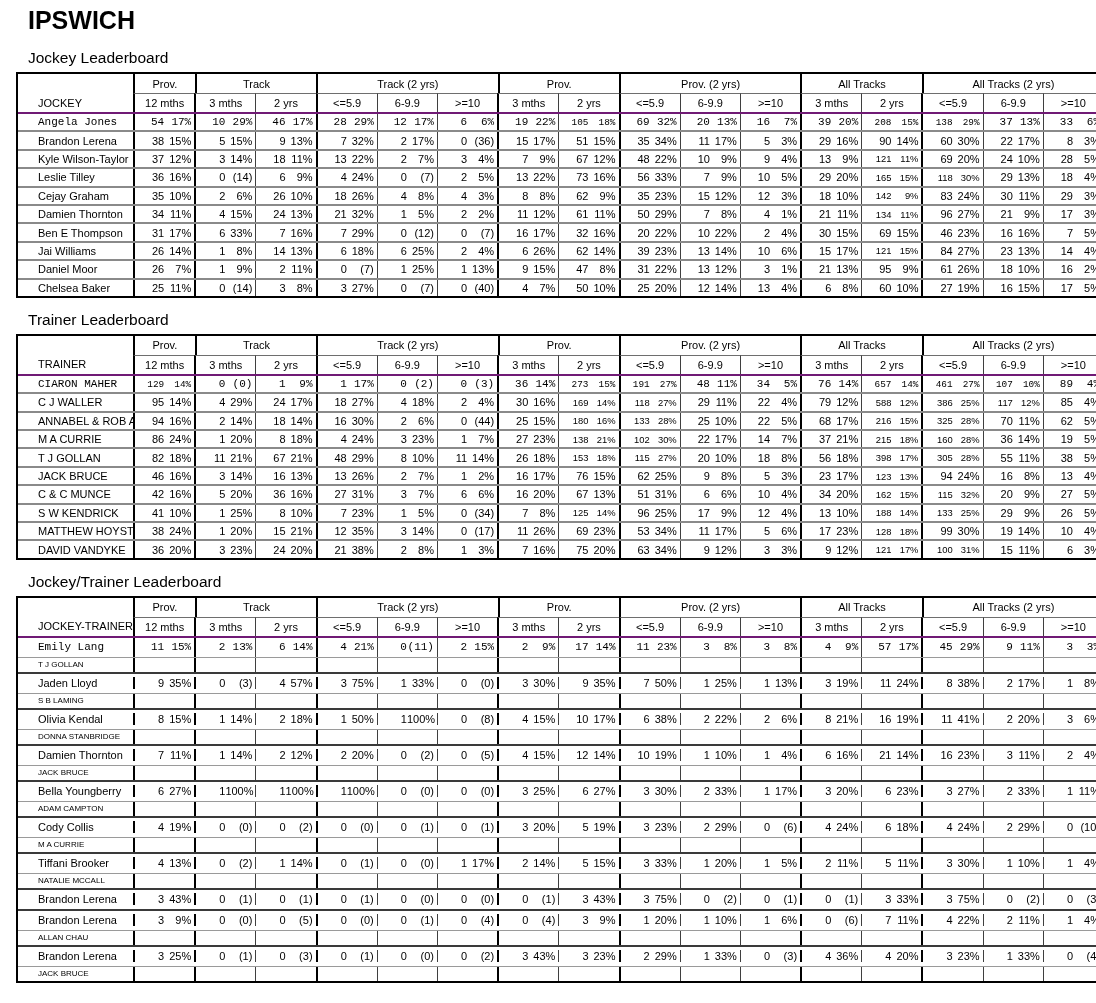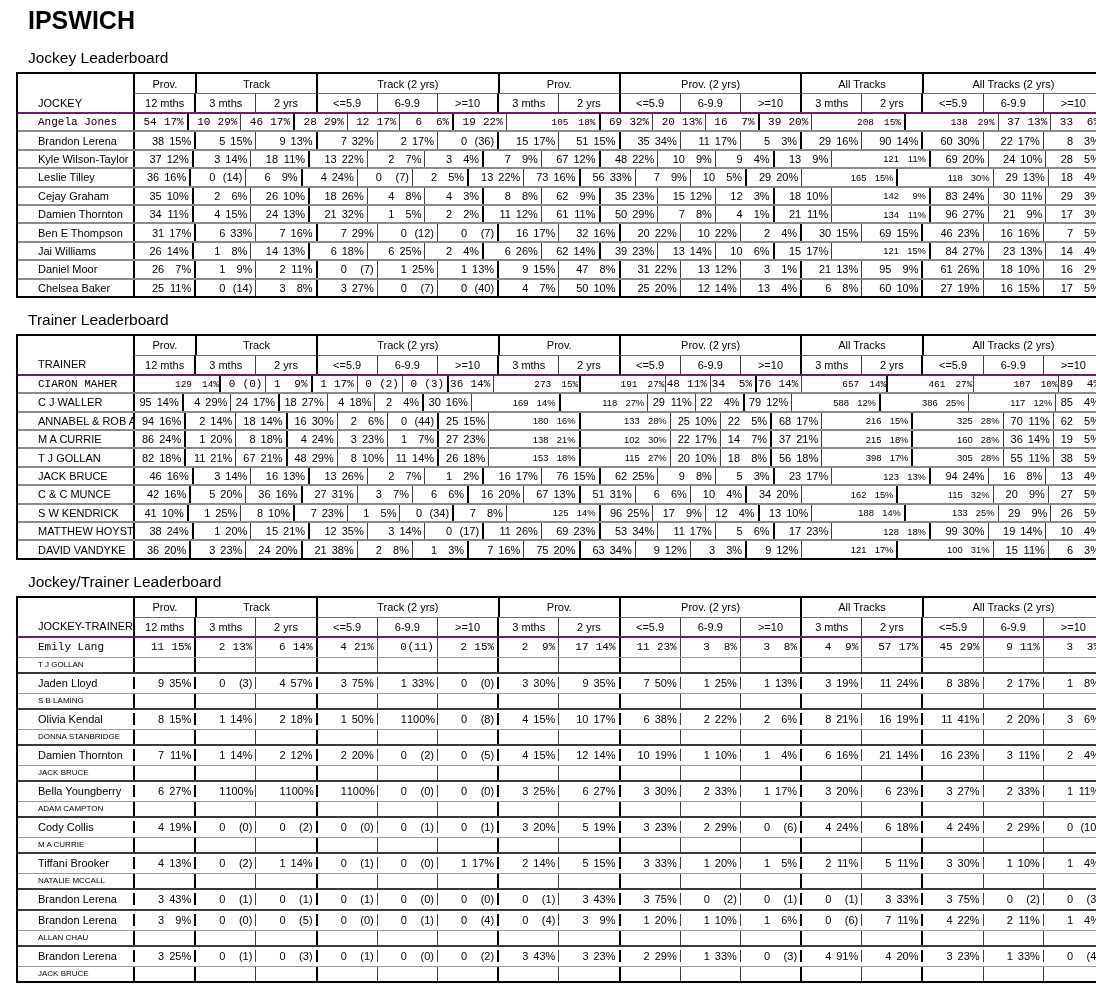--- a/index.html
+++ b/index.html
@@ -25,21 +25,21 @@
   .drow.sep{border-top:2px solid #8a8a8a;}
   .drow.pair{border-top:2px solid #3a3a3a;align-items:center;}
   .trow{height:15px;border-top:1px solid #9a9a9a;}
   .trow .c{font-size:8px;}
   .j3 .drow{height:21px;}
   .nm{font-size:11.5px;}
   .tn{font-size:8.5px;}
   .tn-sm{font-size:6.8px;}
   .num .cnt{flex:1;text-align:right;}
   .num .pct{width:27px;flex:none;text-align:right;padding-right:3px;}
-  .drow .c.shrink{font-size:9.4px;padding-left:40px;}
+  .drow .c.shrink{font-size:9.4px;}
 </style>
 </head>
 <body>
 
 <h1 data-name="page-title">IPSWICH</h1>
 <div id="sections" data-name="leaderboards">
     <div class="section-title" data-name="section-title">Jockey Leaderboard</div>
     <div class="tbl" data-name="leaderboard-table">
       <div class="row hrow1" data-name="table-header-group-row">
         <div class="c name h" data-name="corner-cell"></div>
@@ -2270,21 +2270,21 @@
         <div class="c dc num" data-name="stat-cell">
           <span class="cnt" data-name="stat-count">1</span>
           <span class="pct" data-name="stat-percent">33%</span>
         </div>
         <div class="c dc num" data-name="stat-cell">
           <span class="cnt" data-name="stat-count">0</span>
           <span class="pct" data-name="stat-percent">(3)</span>
         </div>
         <div class="c dc num gb" data-name="stat-cell">
           <span class="cnt" data-name="stat-count">4</span>
-          <span class="pct" data-name="stat-percent">91%</span>
+          <span class="pct" data-name="stat-percent">36%</span>
         </div>
         <div class="c dc num" data-name="stat-cell">
           <span class="cnt" data-name="stat-count">4</span>
           <span class="pct" data-name="stat-percent">20%</span>
         </div>
         <div class="c dc num gb" data-name="stat-cell">
           <span class="cnt" data-name="stat-count">3</span>
           <span class="pct" data-name="stat-percent">23%</span>
         </div>
         <div class="c dc num" data-name="stat-cell">

